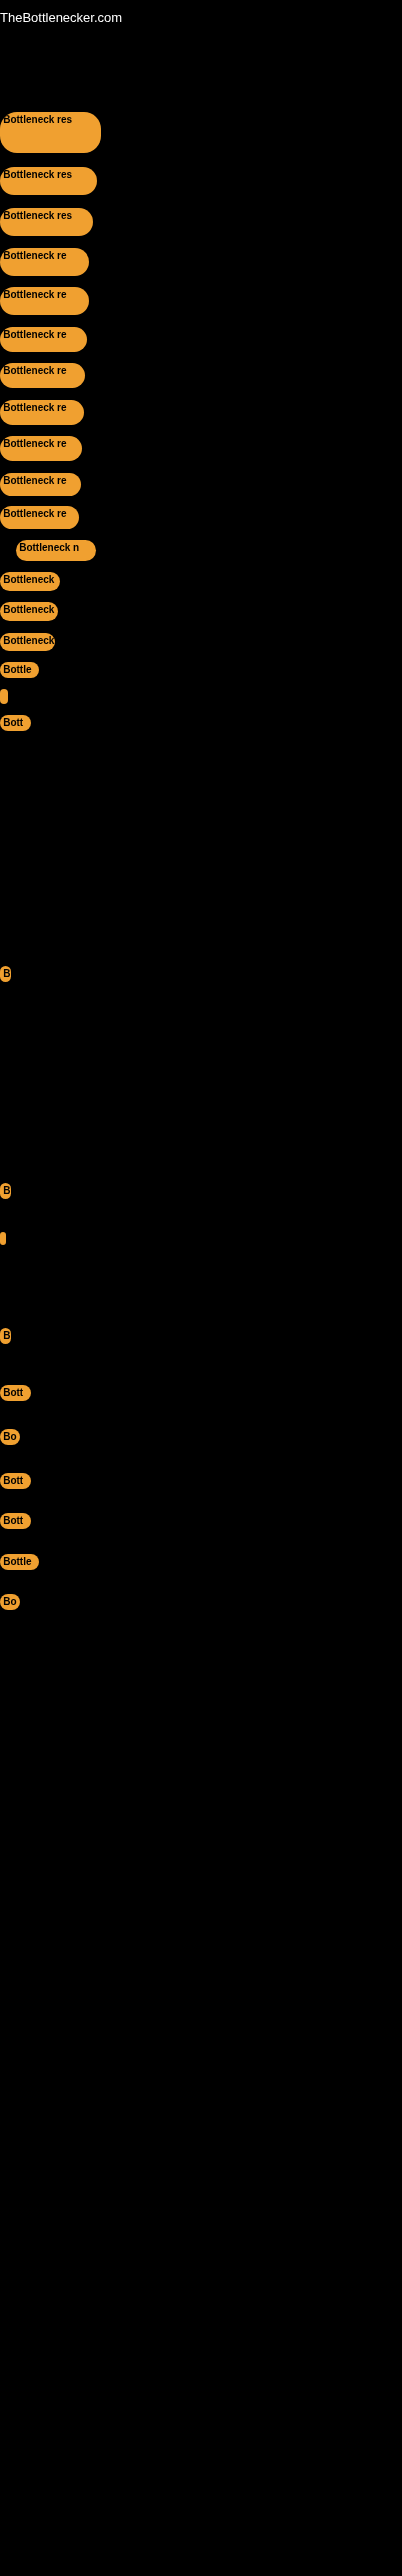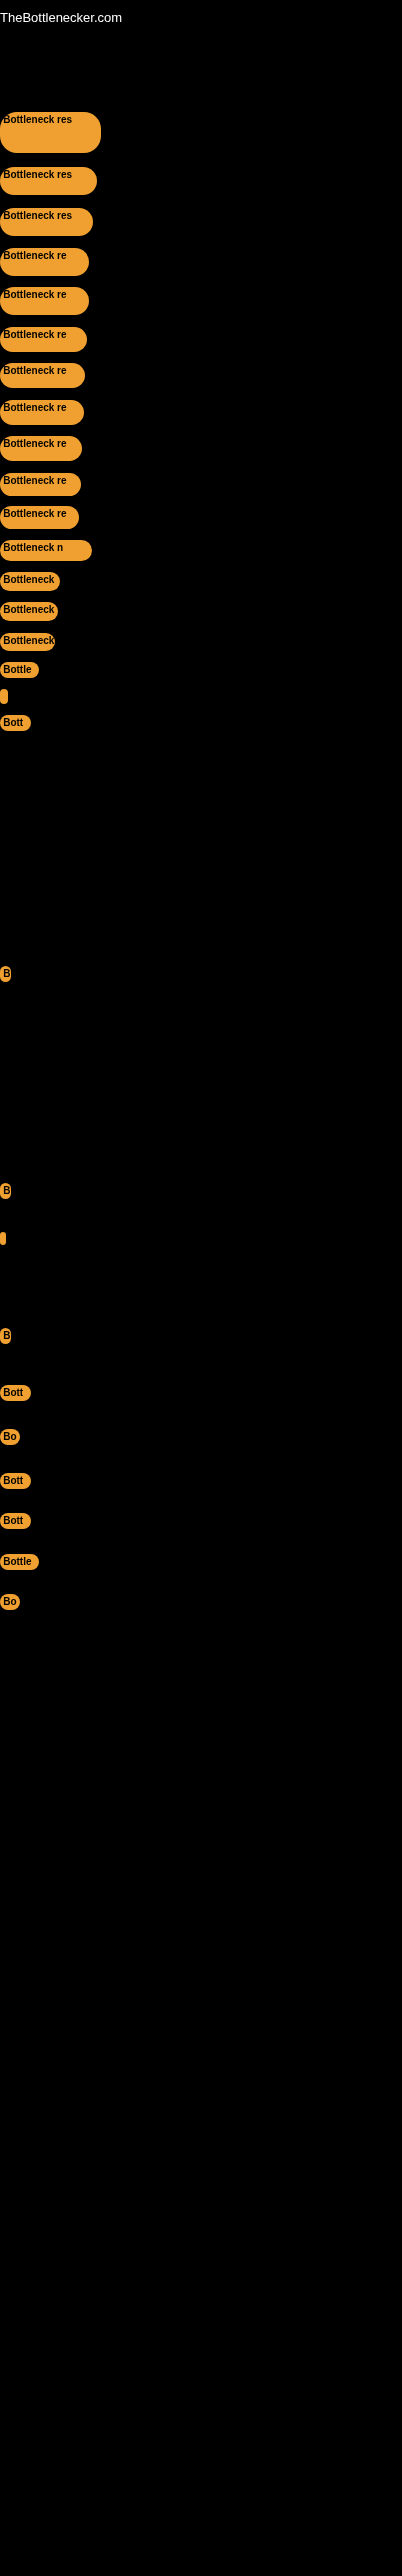--- a/index.html
+++ b/index.html
@@ -45,21 +45,21 @@
     <div class="bottleneck-item" style="top: 167px; left: 0px; width: 97px; height: 28px;">Bottleneck res</div>
     <div class="bottleneck-item" style="top: 208px; left: 0px; width: 93px; height: 28px;">Bottleneck res</div>
     <div class="bottleneck-item" style="top: 248px; left: 0px; width: 89px; height: 28px;">Bottleneck re</div>
     <div class="bottleneck-item" style="top: 287px; left: 0px; width: 89px; height: 28px;">Bottleneck re</div>
     <div class="bottleneck-item" style="top: 327px; left: 0px; width: 87px; height: 25px;">Bottleneck re</div>
     <div class="bottleneck-item" style="top: 363px; left: 0px; width: 85px; height: 25px;">Bottleneck re</div>
     <div class="bottleneck-item" style="top: 400px; left: 0px; width: 84px; height: 25px;">Bottleneck re</div>
     <div class="bottleneck-item" style="top: 436px; left: 0px; width: 82px; height: 25px;">Bottleneck re</div>
     <div class="bottleneck-item" style="top: 473px; left: 0px; width: 81px; height: 22.5px;">Bottleneck re</div>
     <div class="bottleneck-item" style="top: 506px; left: 0px; width: 79px; height: 22.5px;">Bottleneck re</div>
-    <div class="bottleneck-item" style="top: 540px; left: 0px; width: 92px; height: 21px;">Bottleneck n</div>
+    <div class="bottleneck-item" style="top: 540px; left: 16px; width: 80px; height: 21px;">Bottleneck n</div>
     <div class="bottleneck-item" style="top: 572px; left: 0px; width: 60px; height: 19.3px;">Bottleneck</div>
     <div class="bottleneck-item" style="top: 602px; left: 0px; width: 58px; height: 19.3px;">Bottleneck</div>
     <div class="bottleneck-item" style="top: 633px; left: 0px; width: 55px; height: 17.7px;">Bottleneck</div>
     <div class="bottleneck-item" style="top: 662px; left: 0px; width: 39px; height: 16px;">Bottle</div>
     <div class="bottleneck-item" style="top: 689px; left: 0px; width: 8px; height: 14.5px;"></div>
     <div class="bottleneck-item" style="top: 715px; left: 0px; width: 31px; height: 16px;">Bott</div>
     <div class="bottleneck-item" style="top: 966px; left: 0px; width: 11.3px; height: 16px;">B</div>
     <div class="bottleneck-item" style="top: 1183px; left: 0px; width: 11.3px; height: 16px;">B</div>
     <div class="bottleneck-item" style="top: 1232px; left: 0px; width: 6.4px; height: 13px;"></div>
     <div class="bottleneck-item" style="top: 1328px; left: 0px; width: 11.3px; height: 16px;">B</div>

